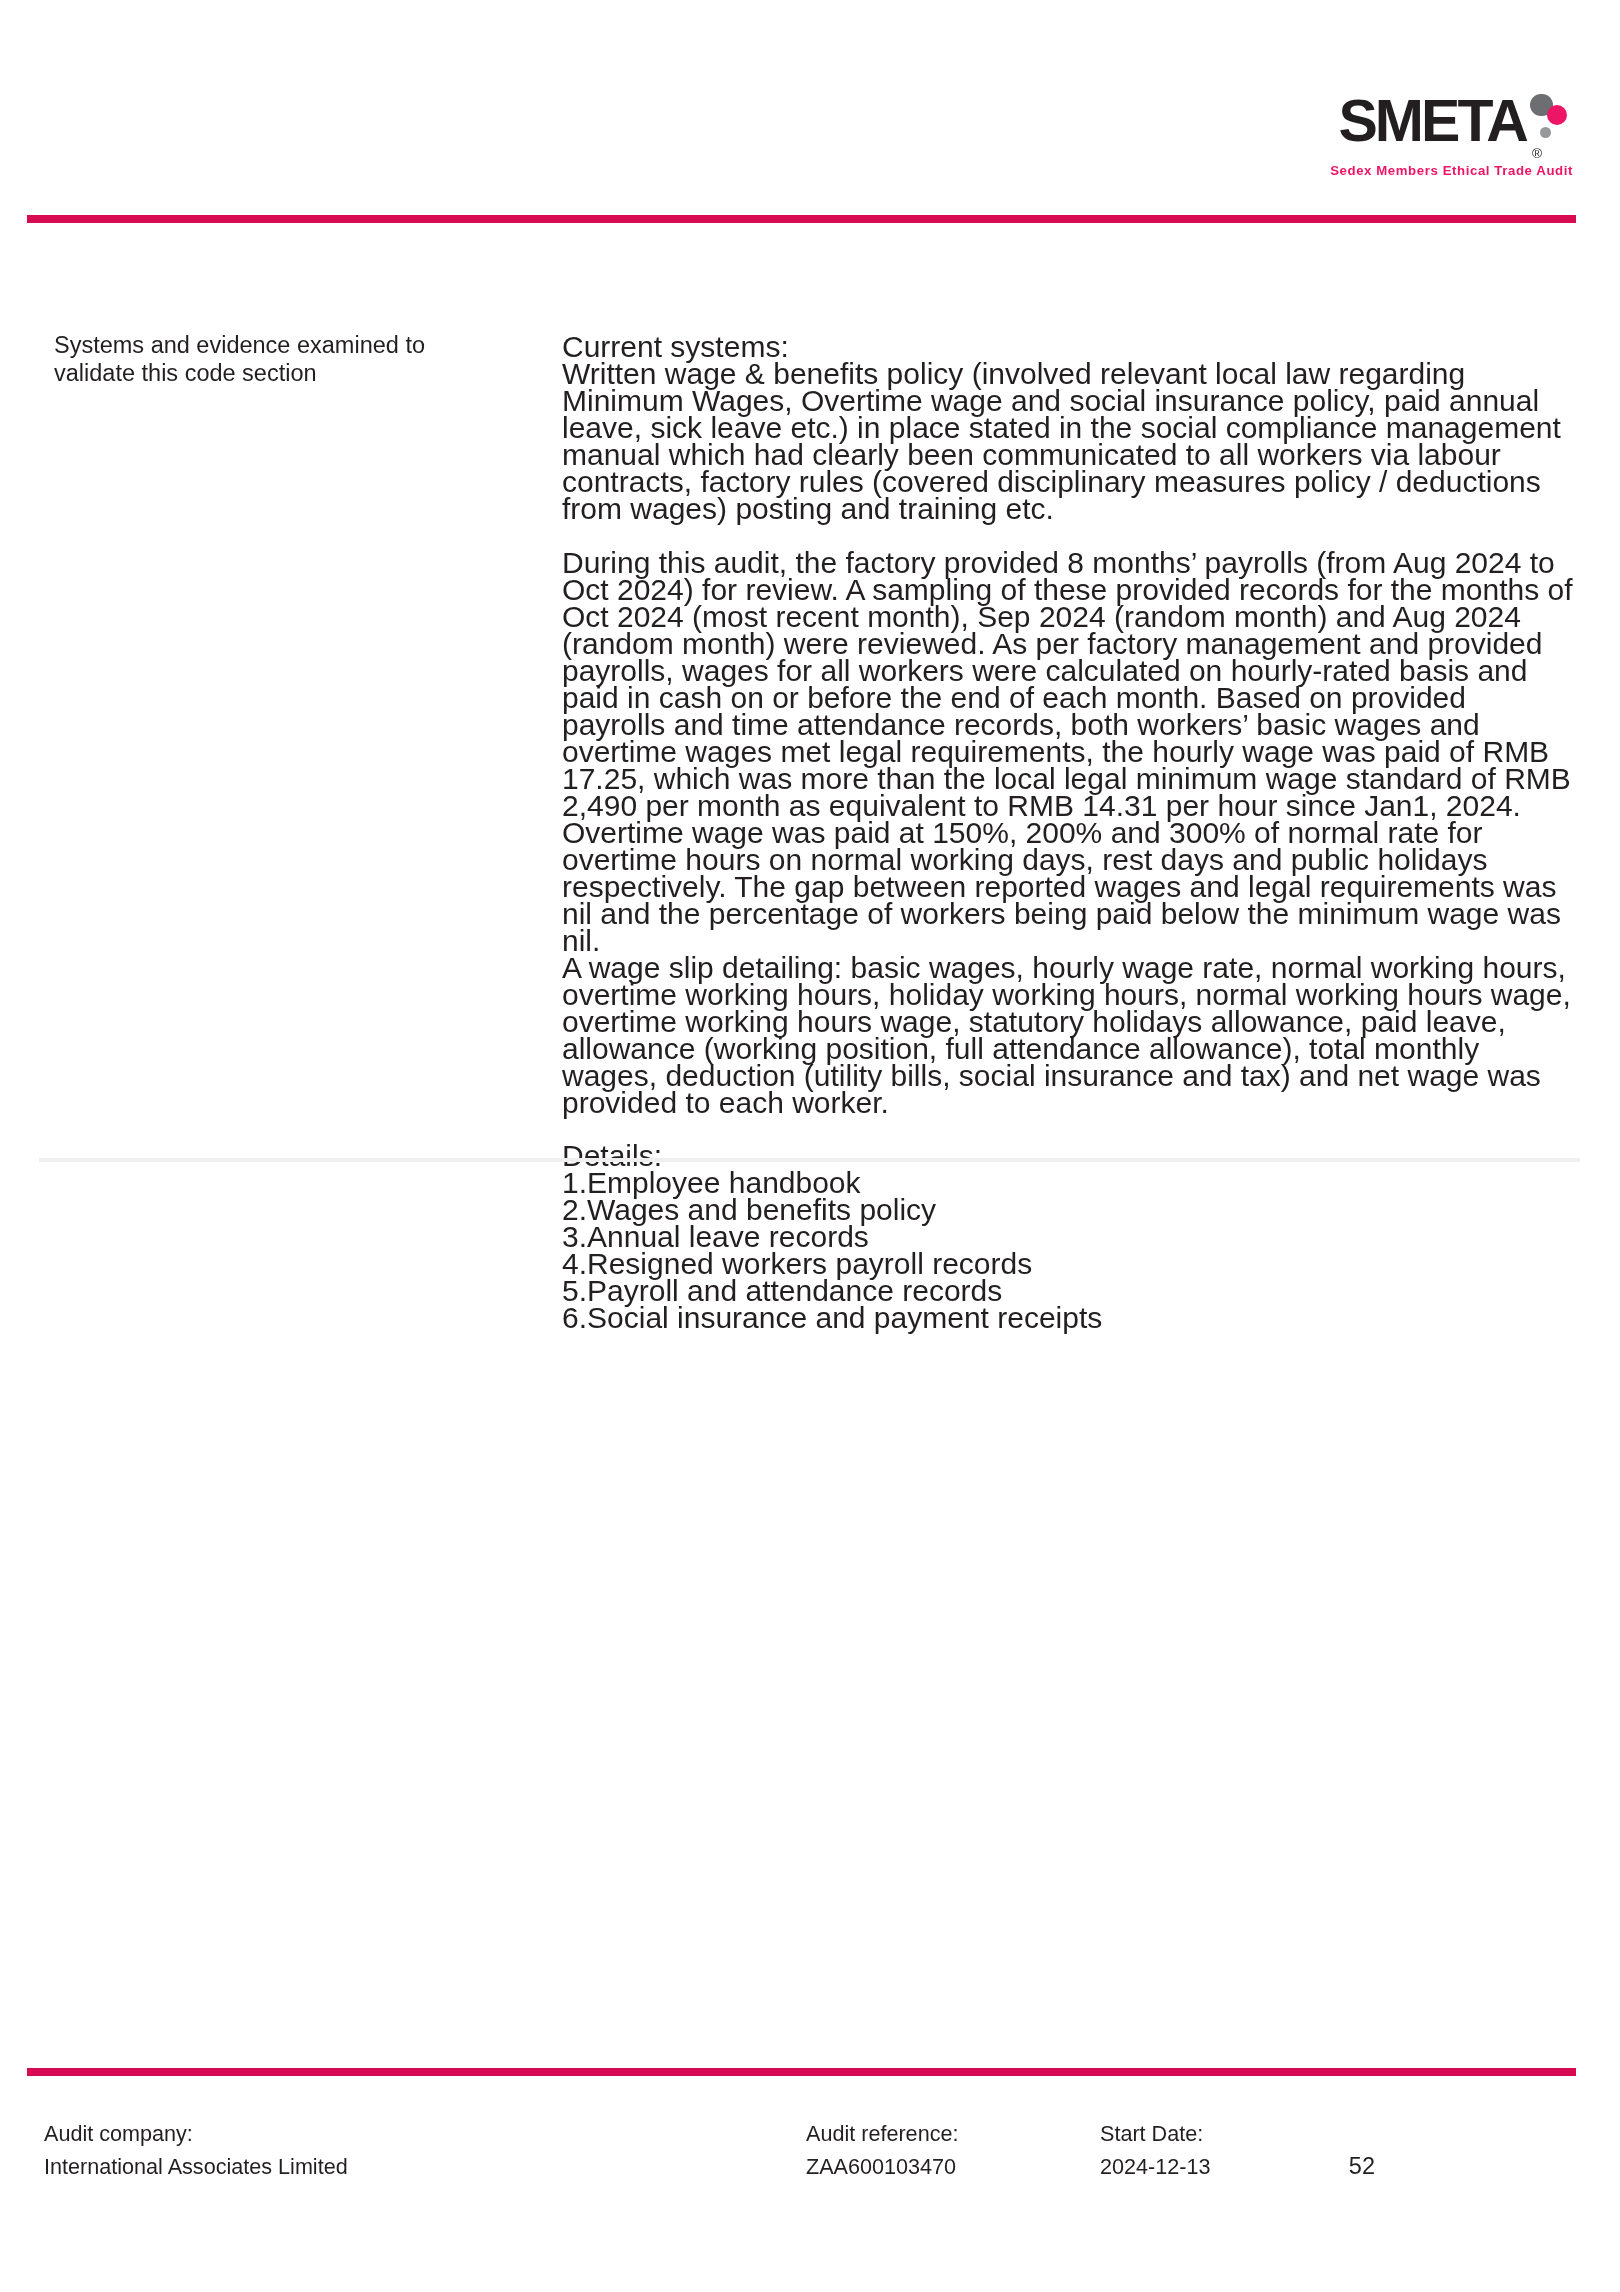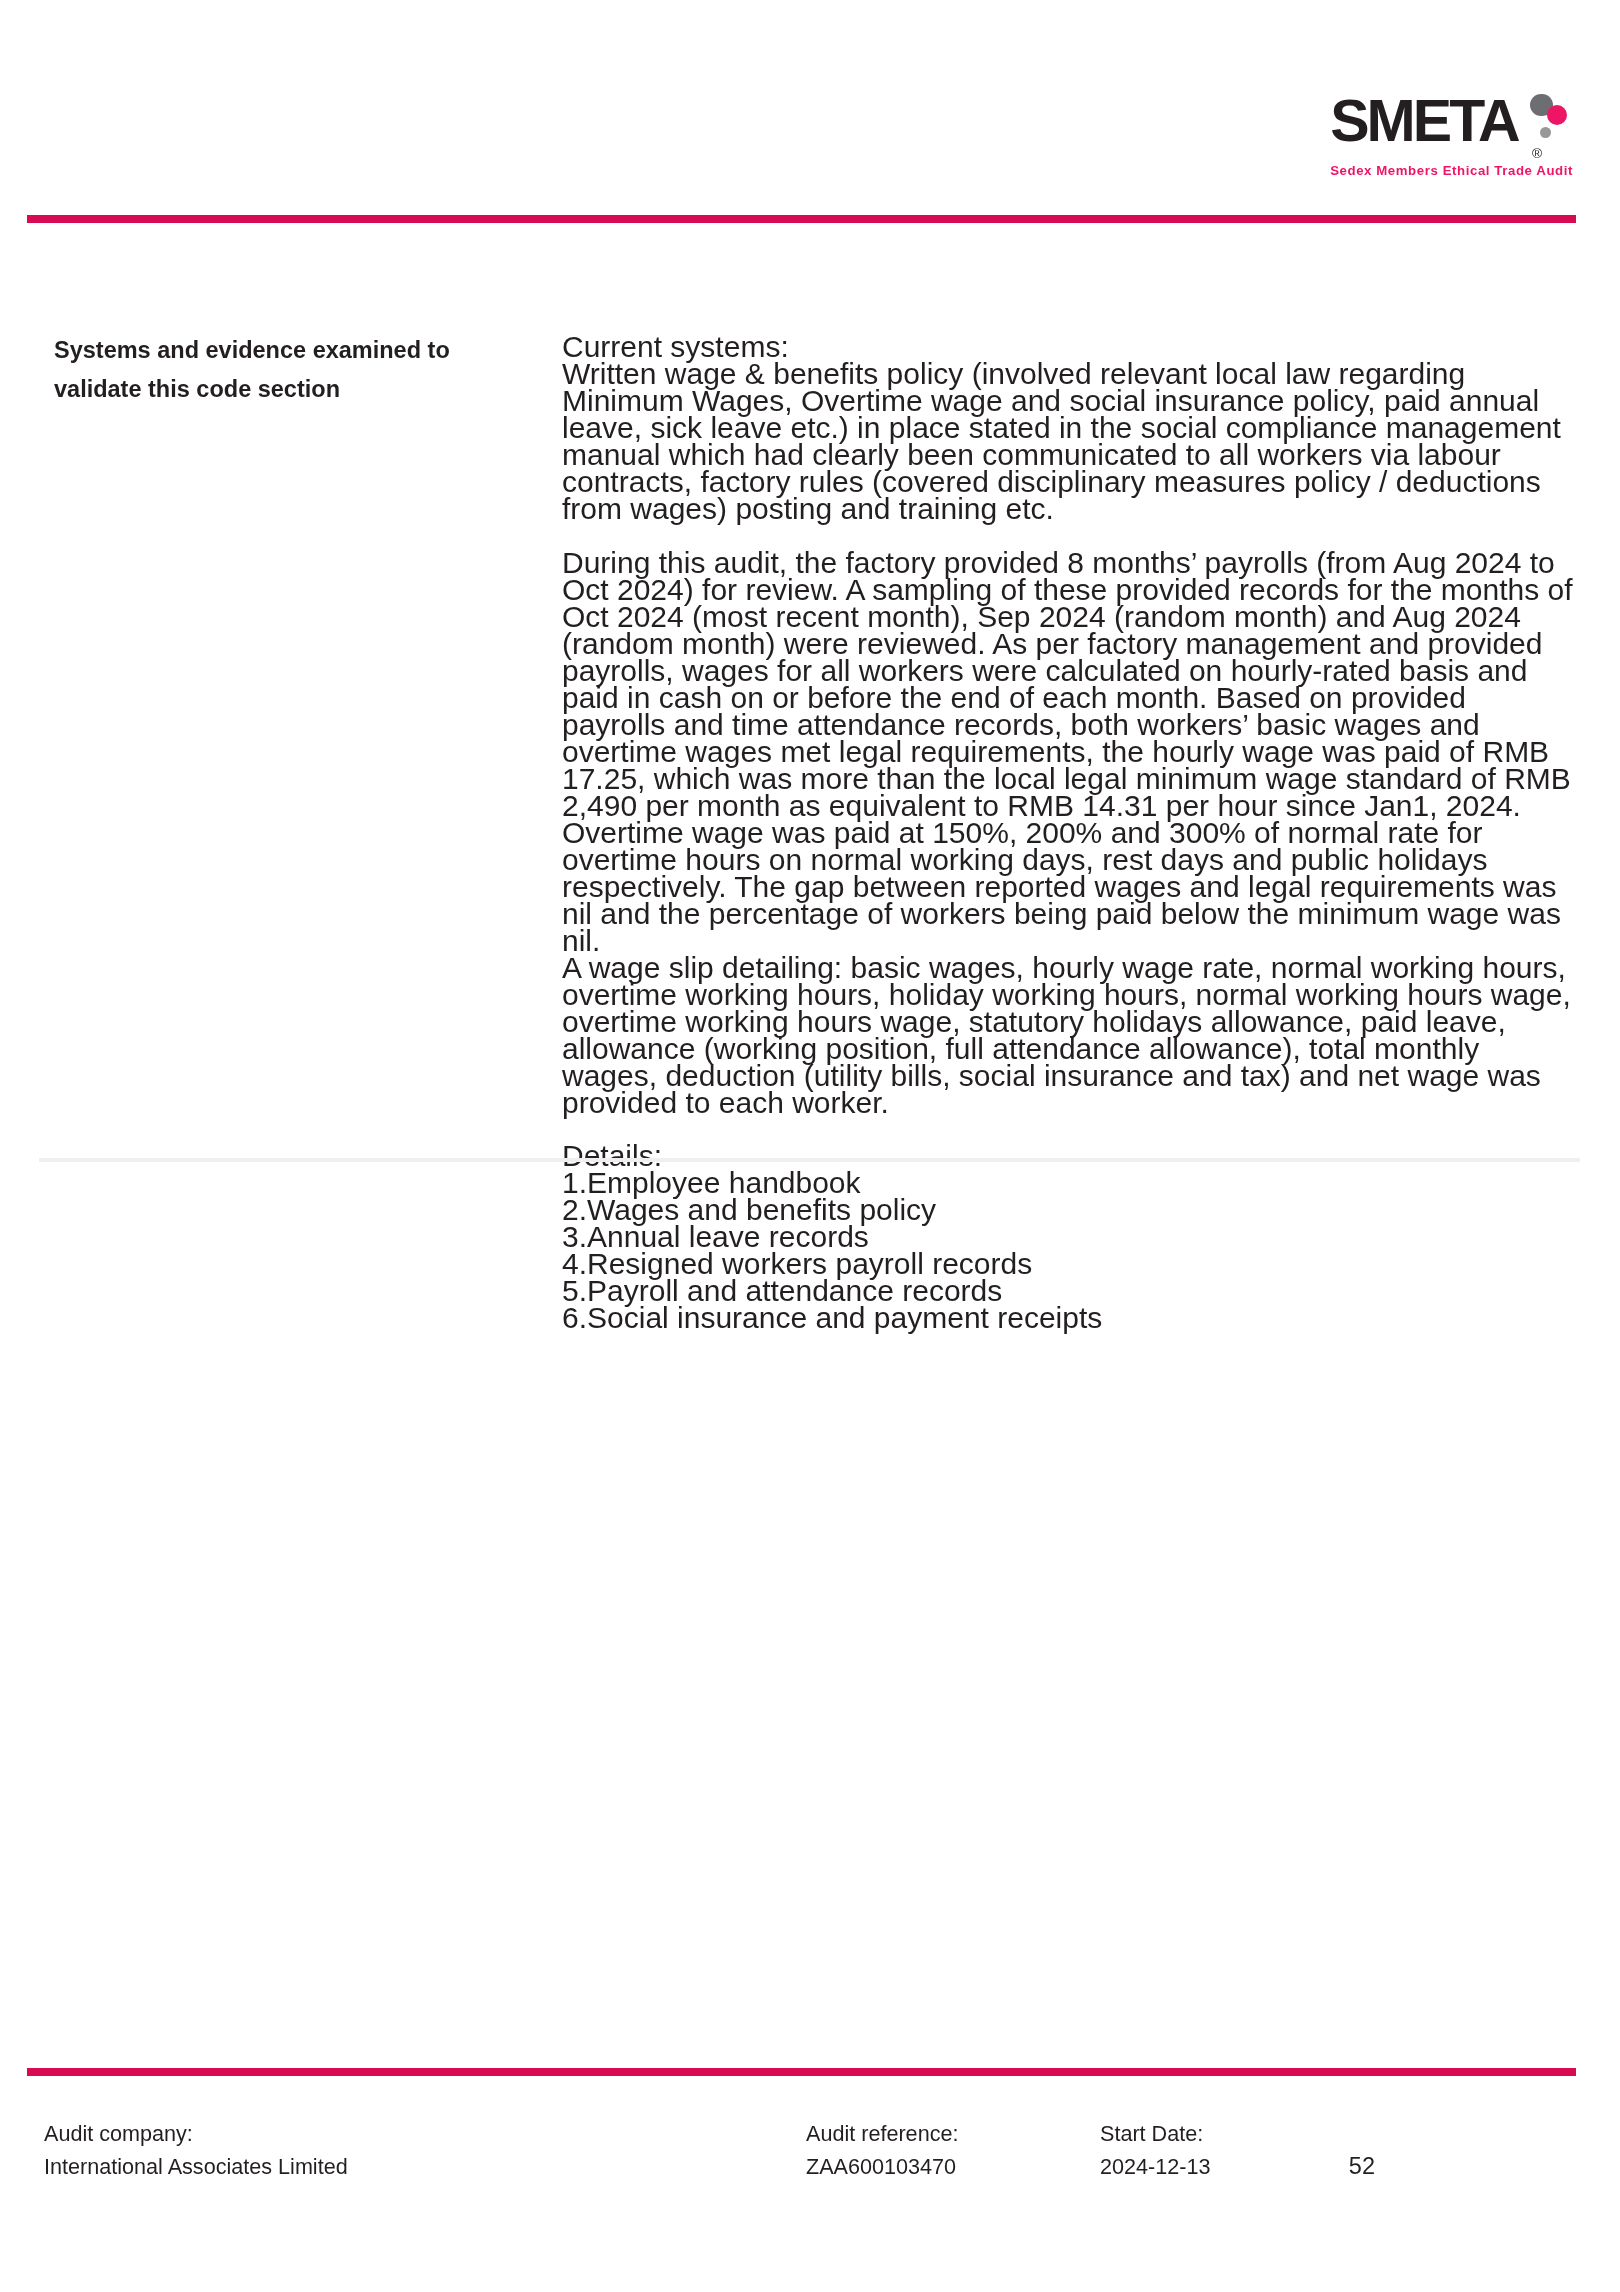--- a/index.html
+++ b/index.html
@@ -25,21 +25,21 @@
   .logo{
     position:absolute;
     top:90px;
     right:47px;
     text-align:right;
   }
   .logo-row{
     position:relative;
     display:flex;
     align-items:flex-end;
-    justify-content:space-between;
+    justify-content:flex-end;
   }
   .wordmark{
     font-size:59px;
     font-weight:700;
     letter-spacing:-2.9px;
     line-height:1;
     color:#231F20;
   }
   .dots{
     position:relative;
@@ -87,22 +87,22 @@
     background:var(--divider);
   }
 
   
   .left-heading{
     position:absolute;
     left:54px;
     top:331px;
     width:441px;
     font-size:23.5px;
-    font-weight:700;
-    line-height:39px;
+    font-weight:400;
+    line-height:28px;
     color:var(--text);
   }
   .right-column{
     position:absolute;
     left:562px;
     top:333px;
     width:1014px;
     font-size:30px;
     line-height:27px;
     color:var(--text);

